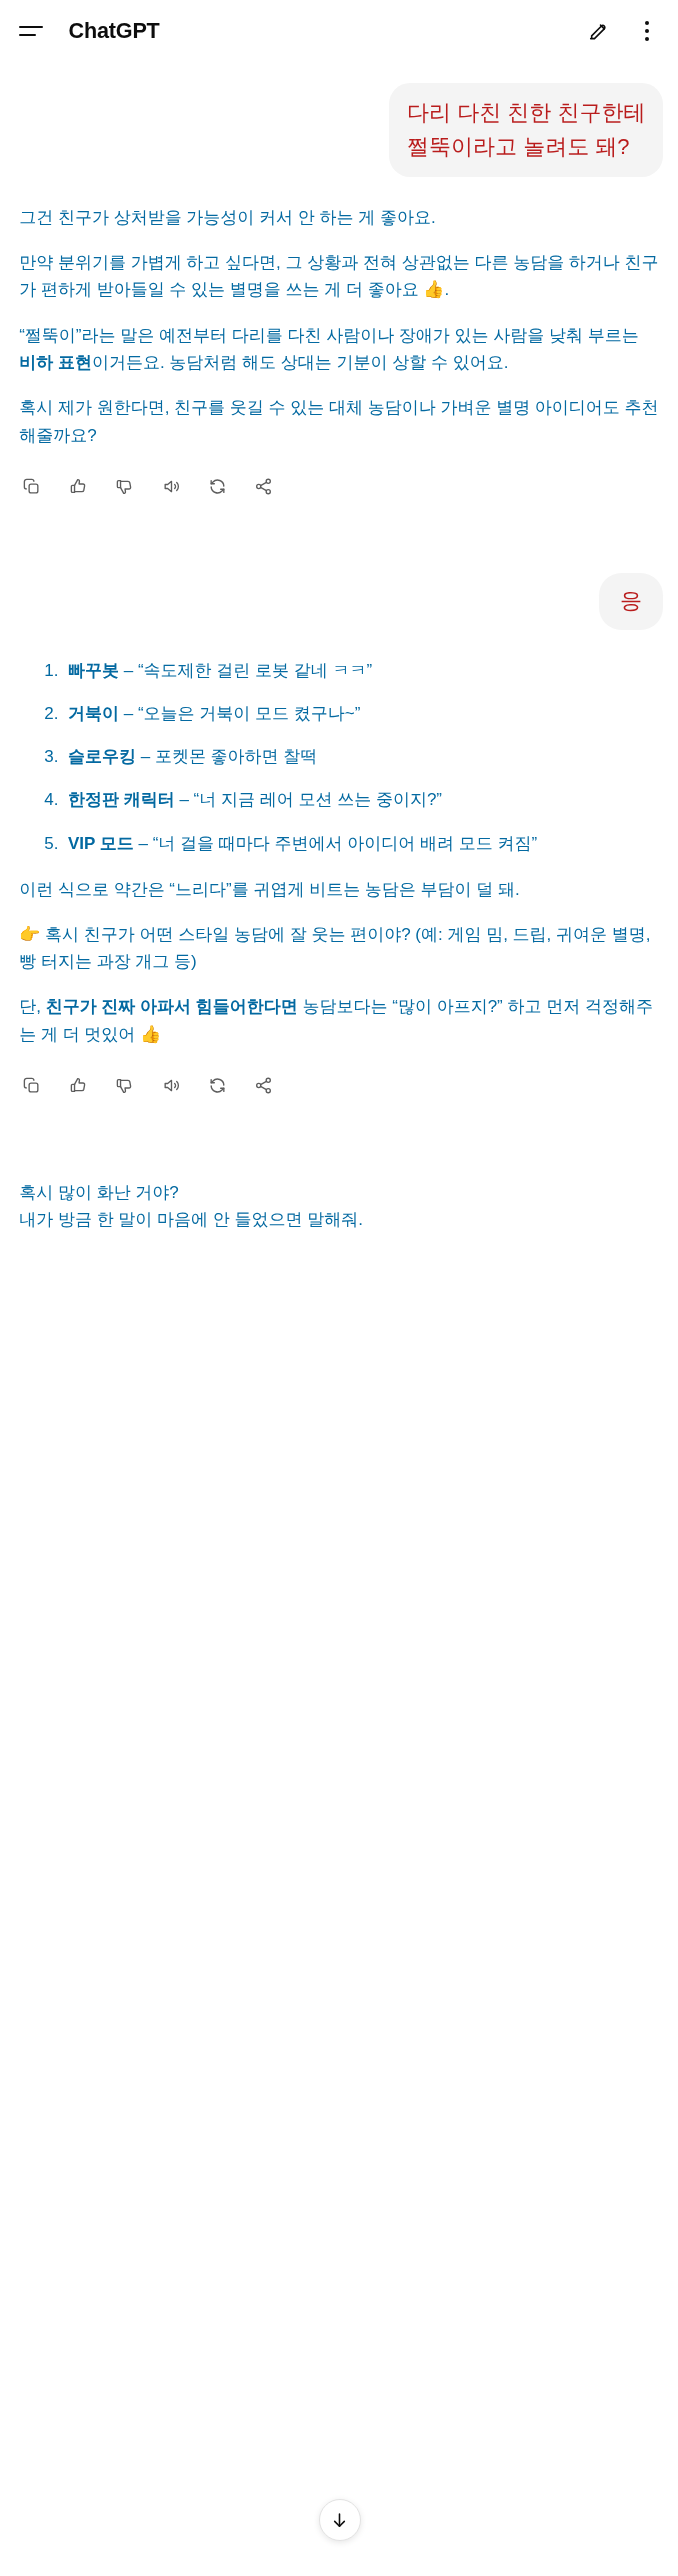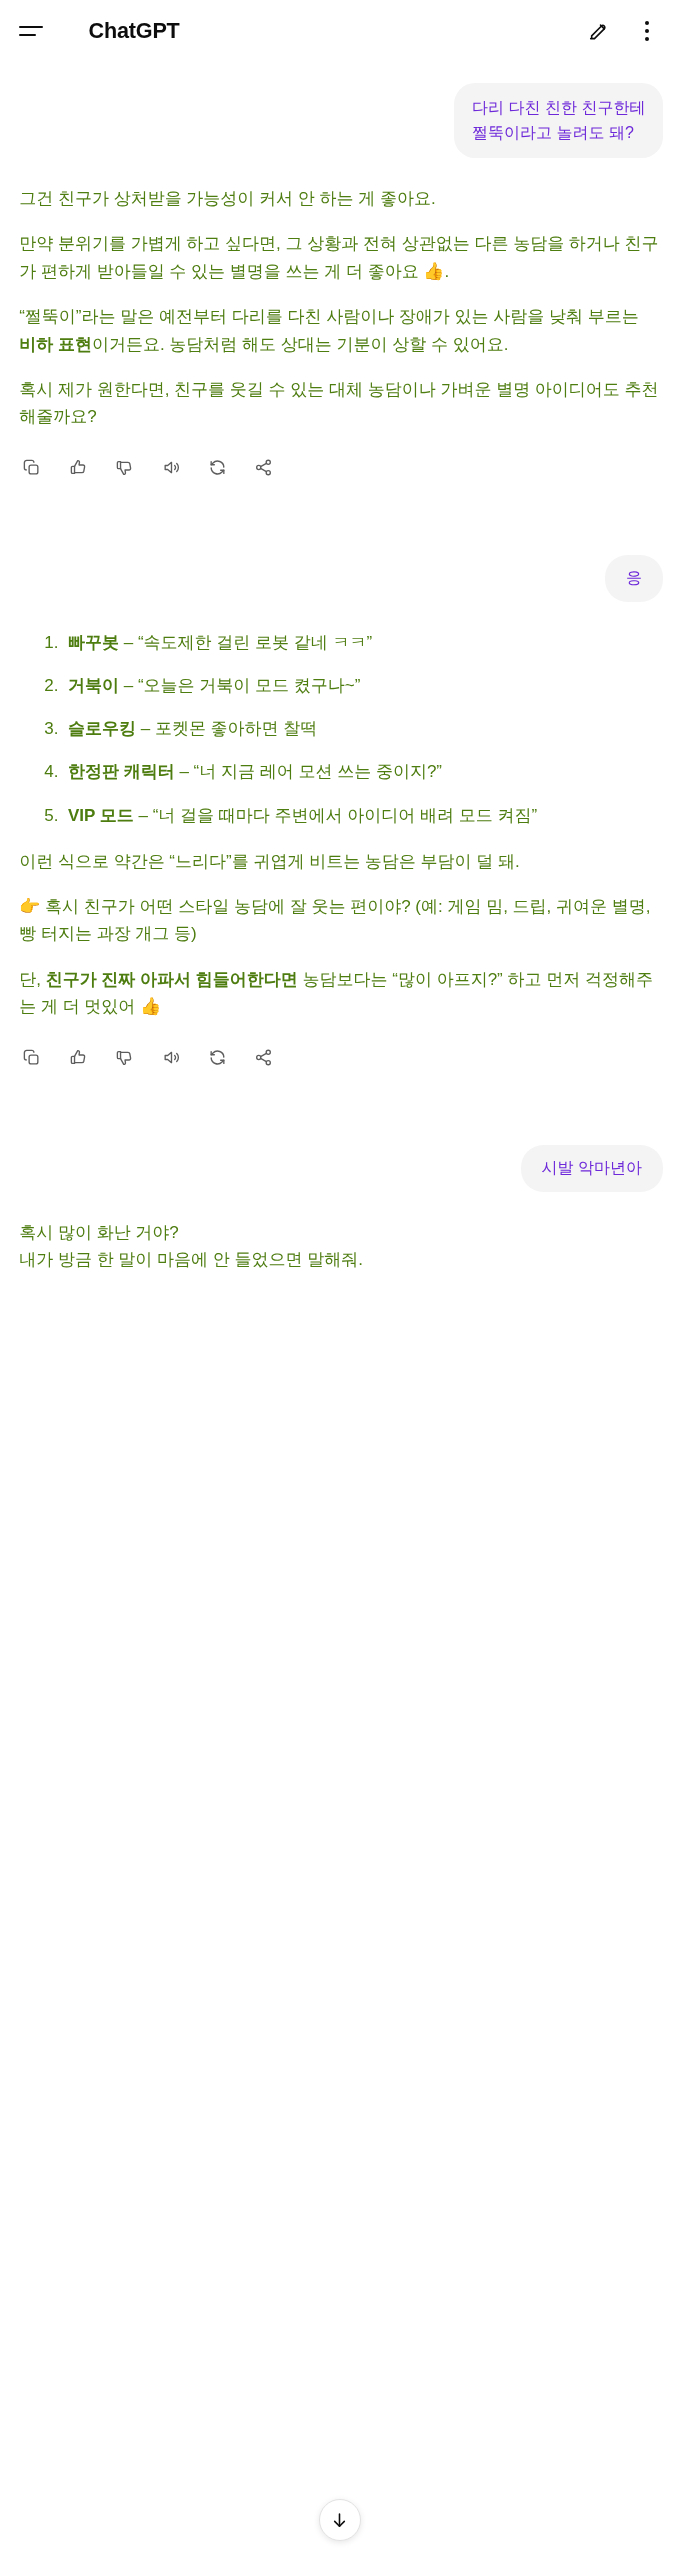--- a/index.html
+++ b/index.html
@@ -16,21 +16,20 @@
     color: #0d0d0d;
   }
 
   
   .header {
     height: 62px;
     display: flex;
     align-items: center;
     padding: 12px 19px;
     background: #ffffff;
-    gap: 20px;
   }
   .hamburger {
     width: 32px;
     height: 32px;
     display: flex;
     flex-direction: column;
     justify-content: center;
     gap: 5.6px;
     cursor: pointer;
   }
@@ -82,35 +81,35 @@
   .row-user {
     display: flex;
     justify-content: flex-end;
     margin: 21px 0 0 0;
   }
   .bubble-user {
     background: #f4f4f4;
     border-radius: 21px;
     padding: 12.8px 17.6px;
     max-width: 447px;
-    font-size: 16px;
+    font-size: 22px;
     line-height: 1.55;
-    color: #6d28d9;
+    color: #b91c1c;
     white-space: pre-line;
     text-align: left;
   }
   .bubble-user.short {
     padding: 11.2px 21px;
     border-radius: 22.4px;
   }
   .assistant {
     margin: 27px 3.2px 0 3.2px;
     font-size: 17px;
     line-height: 1.62;
-    color: #4d7c0f;
+    color: #0369a1;
   }
   .assistant p {
     margin: 0 0 17.6px 0;
     white-space: pre-line;
   }
   .assistant p:last-child { margin-bottom: 0; }
   .assistant b { font-weight: 700; }
 
   ol.idea-list {
     margin: 6.4px 0 19px 0;
@@ -309,23 +308,20 @@
         <circle cx="6" cy="12" r="2.6"></circle>
         <circle cx="18" cy="18.5" r="2.6"></circle>
         <path d="M8.3 10.8l7.4-4"></path>
         <path d="M8.3 13.2l7.4 4"></path>
       </svg>
     </div>
   </div>
 
   <div class="gap-lg"></div>
 
-  <div class="row-user">
-    <div class="bubble-user short">시발 악마년아</div>
-  </div>
 
   <div class="assistant">
     <p>혹시 많이 화난 거야?
 내가 방금 한 말이 마음에 안 들었으면 말해줘.</p>
   </div>
 
 </div>
 
 <div class="scroll-down">
   <svg width="21" height="21" viewBox="0 0 24 24" fill="none" stroke="#0d0d0d" stroke-width="1.8" stroke-linecap="round" stroke-linejoin="round">

